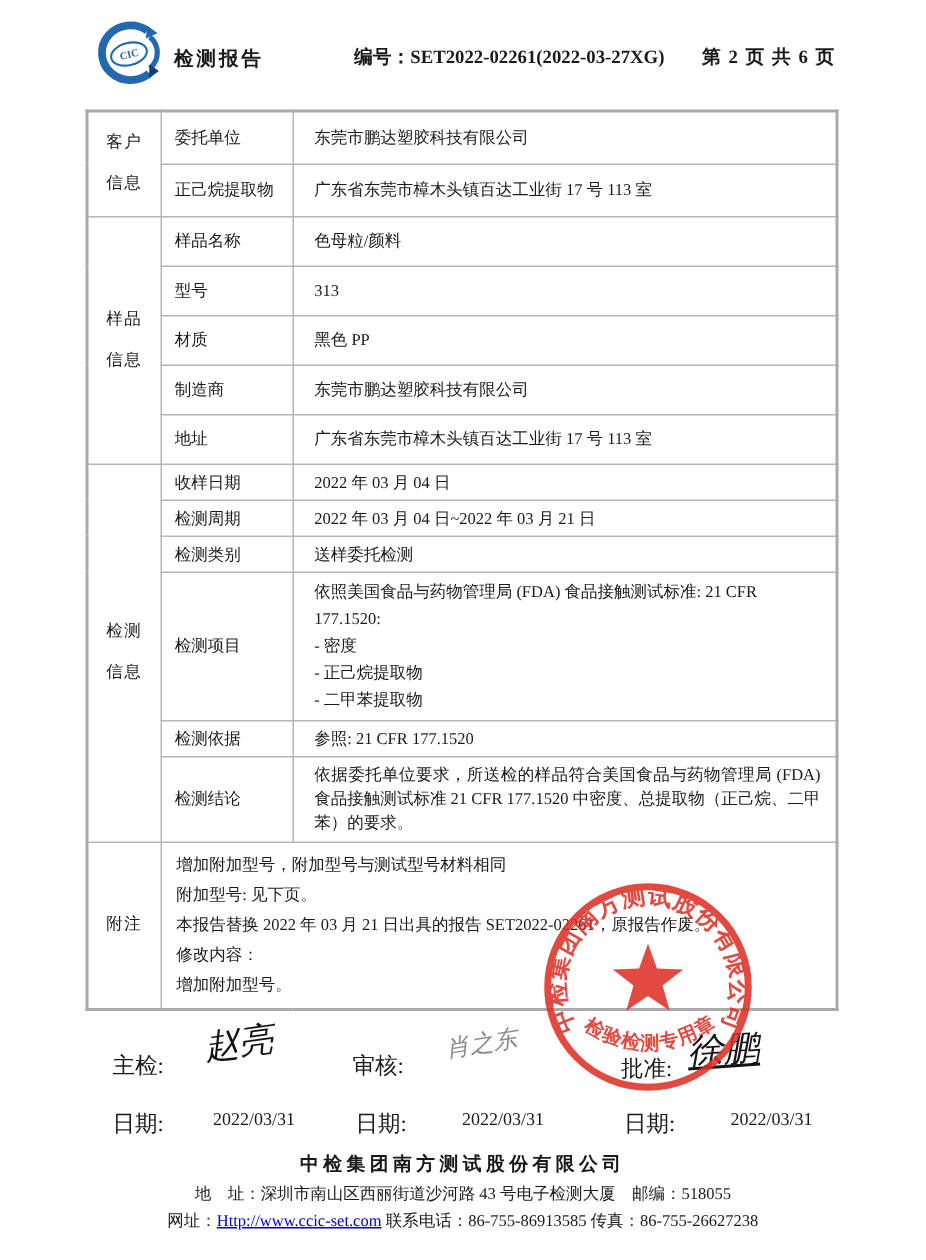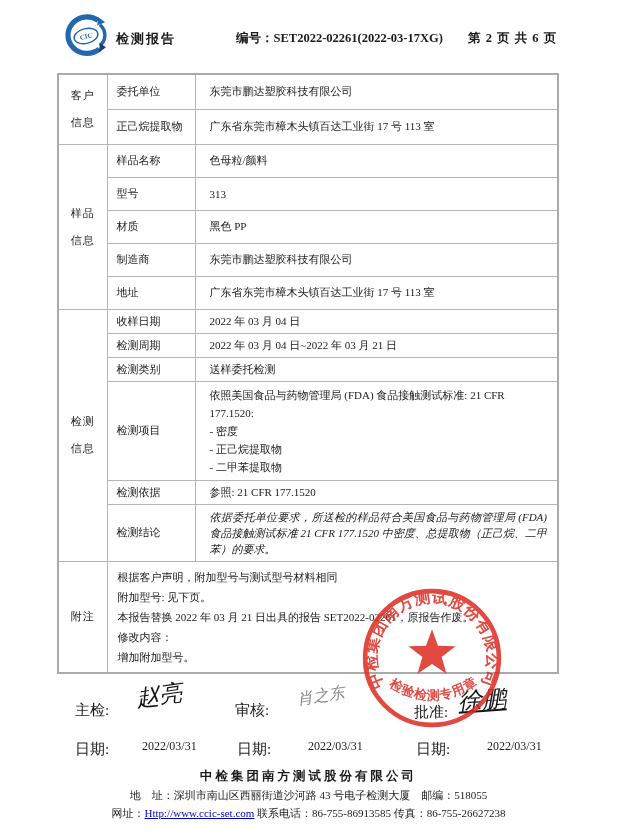--- a/index.html
+++ b/index.html
@@ -19,21 +19,21 @@
     border-collapse:collapse; table-layout:fixed; font-size:11px; }
   table.report { border:2px solid #aaaaaa; }
   table.report td { border:1px solid #b5b5b5; vertical-align:middle; }
   td.cat { text-align:center; line-height:27px; letter-spacing:1px; }
   td.lbl { padding-left:9px; }
   td.val { padding-left:14px; padding-right:8px; }
   tr.h35{height:35px} tr.h33{height:33px} tr.h24{height:24px}
   tr.h93{height:93px} tr.h50{height:50px} tr.h102{height:102px}
   .mline { padding:4px 8px 4px 14px; }
   .mline div { line-height:18px; }
-  td.concl { padding:4px 10px 4px 14px; text-align:justify; line-height:16px; vertical-align:middle;font-style:italic; }
+  td.concl { padding:4px 10px 4px 14px; text-align:justify; line-height:16px; vertical-align:middle; }
   td.note { padding:5px 10px; vertical-align:top; }
   td.note div { line-height:20px; }
   
   .sig-label { position:absolute; font-size:15px; }
   .sig-date  { position:absolute; font-size:12px; }
   .sig { position:absolute; font-family:"DejaVu Sans",sans-serif; font-style:italic; white-space:nowrap; }
   .sig-inspector { left:136px; top:680px; font-size:23px; color:#141414; transform:rotate(-8deg); }
   .sig-reviewer  { left:297px; top:686px; font-size:16px; color:#8a8a8a; transform:rotate(-9deg); }
   .sig-approver  { left:458px; top:684px; font-size:24px; color:#141414; transform:rotate(-4deg); text-decoration:underline; }
   
@@ -51,21 +51,21 @@
   <path d="M 44,8 A 22,21 0 1 0 45.5,41" fill="none" stroke="#2368ae" stroke-width="6"></path>
   <path d="M 46,13 A 17,16 0 0 1 46,37" fill="none" stroke="#2368ae" stroke-width="4"></path>
   <polygon points="44,4 52,10 43,14" fill="#2368ae"></polygon>
   <polygon points="45,45 53,39 46,34" fill="#16416f"></polygon>
   <g transform="rotate(-14 30 26)">
     <ellipse cx="30" cy="26" rx="14" ry="8.5" fill="#ffffff" stroke="#2368ae" stroke-width="1.6"></ellipse>
     <text x="30" y="29" text-anchor="middle" font-size="8" font-weight="bold" fill="#2368ae" font-family="Liberation Serif, serif">CIC</text>
   </g>
 </svg>
 <div class="hdr-title">检测报告</div>
-<div class="hdr-no"><span>编号：</span><span>SET2022-02261(2022-03-17XG)</span></div>
+<div class="hdr-no"><span>编号：</span><span>SET2022-02261(2022-03-27XG)</span></div>
 <div class="hdr-page">第 2 页 共 6 页</div>
 
 <table class="report">
   <colgroup>
       <col style="width:49px">
       <col style="width:88px">
       <col>
     </colgroup>
 
   <tbody>
@@ -138,21 +138,21 @@
     <td class="val">参照: 21 CFR 177.1520</td>
   </tr>
   <tr class="h50">
     <td class="lbl">检测结论</td>
     <td class="concl">依据委托单位要求，所送检的样品符合美国食品与药物管理局 (FDA) 食品接触测试标准 21 CFR 177.1520 中密度、总提取物（正己烷、二甲苯）的要求。</td>
   </tr>
 
   <tr class="h102">
     <td class="cat">附注</td>
     <td class="note" colspan="2">
-      <div>根据客户声明，附加型号与测试型号材料相同</div>
+      <div>增加附加型号，附加型号与测试型号材料相同</div>
       <div>附加型号: 见下页。</div>
       <div>本报告替换 2022 年 03 月 21 日出具的报告 SET2022-02261，原报告作废。</div>
       <div>修改内容：</div>
       <div>增加附加型号。</div>
     </td>
   </tr>
 </tbody>
   </table>
 
 <div class="sig-label" style="left:75px; top:701px;">主检:</div>

